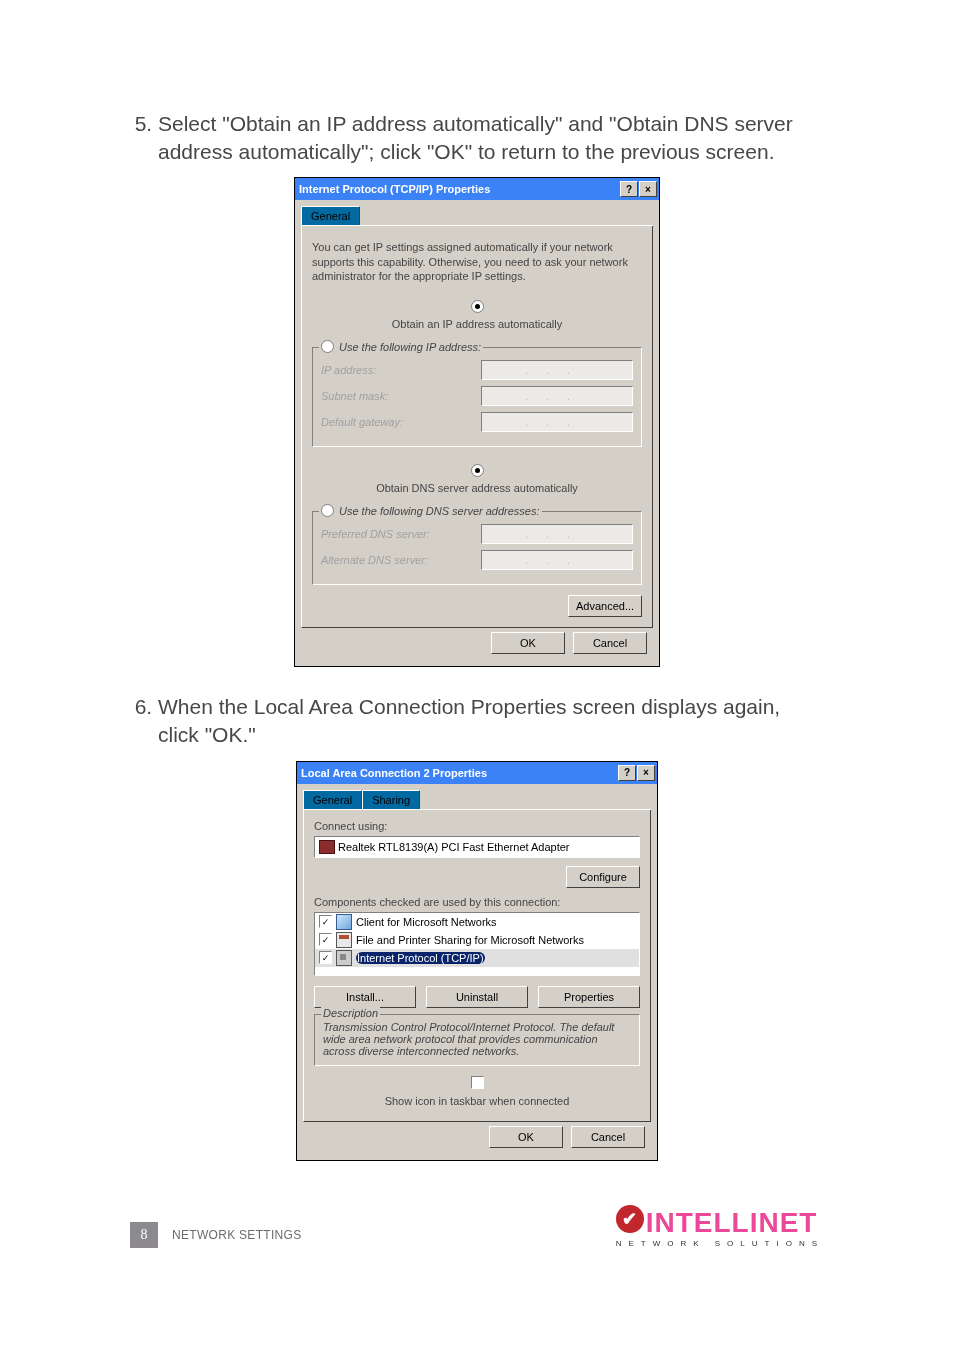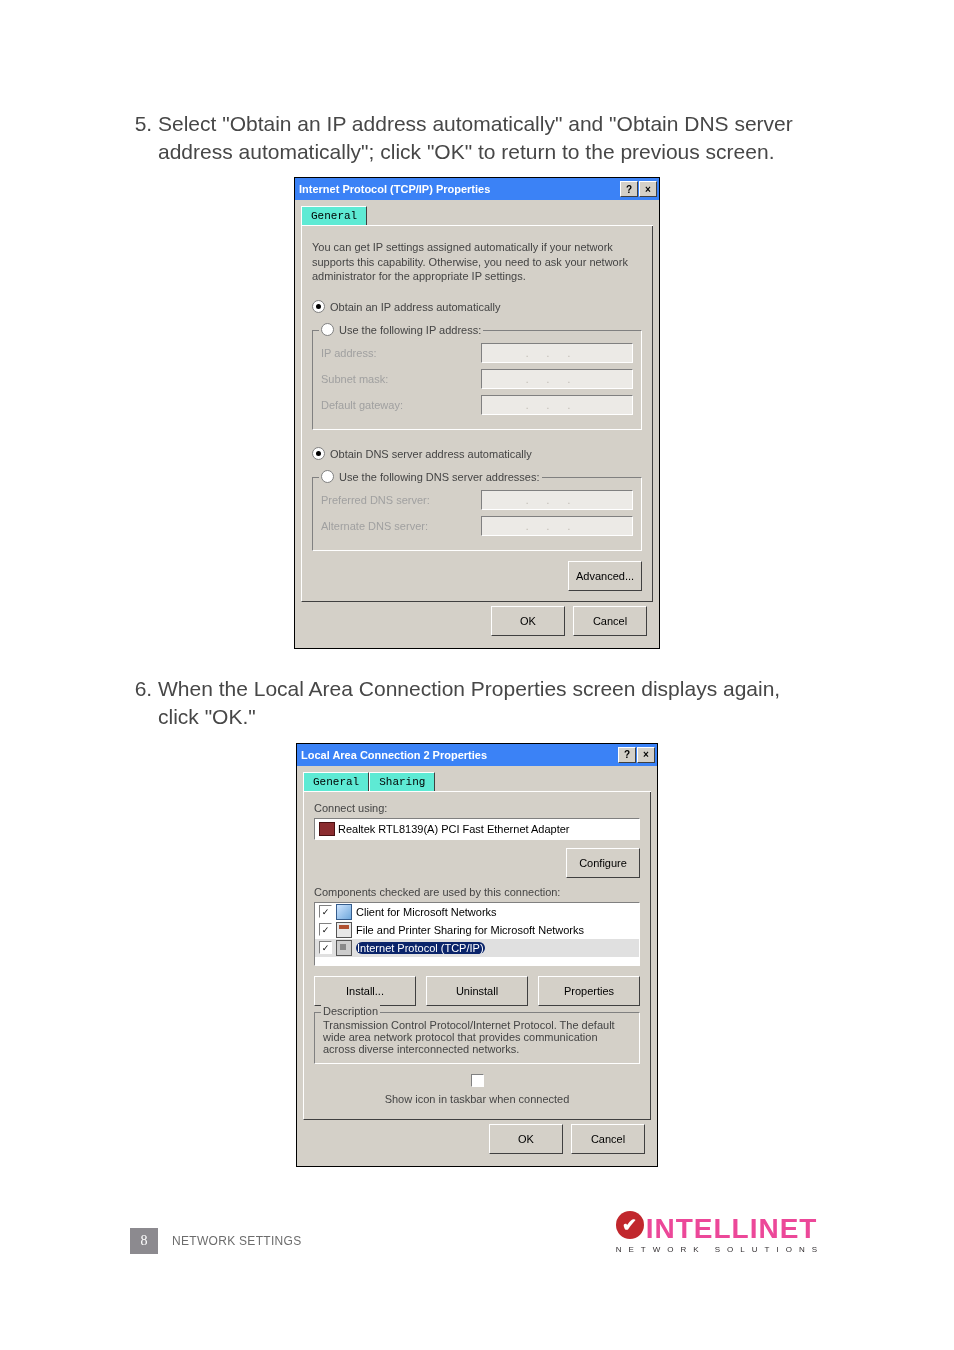--- a/index.html
+++ b/index.html
@@ -56,55 +56,55 @@
     display: flex; align-items: center; justify-content: center;
     font-weight: bold; font-size: 10px; color: #000;
     font-family: Arial, sans-serif;
   }
   .dlgbody { padding: 6px; }
   .tabbar { display: flex; border-bottom: 1px solid #fff; position: relative; margin-bottom: -1px; }
   .tab-on, .tab-off {
     padding: 3px 9px;
     font-size: 11px;
     border-top: 1px solid #fff; border-left: 1px solid #fff; border-right: 1px solid #404040;
-    background: #5eead4;
+    background: #0369a1;
     position: relative;
-    font-family: Liberation Mono, monospace;
   }
   .tab-on { }
   .tab-off { }
   .tabpage {
     border-top: 1px solid #fff; border-left: 1px solid #fff;
     border-right: 1px solid #404040; border-bottom: 1px solid #404040;
     padding: 10px 10px;
   }
   .instr-small {
     font-size: 11px;
     color: #444;
     line-height: 1.3;
     margin: 4px 0 10px 0;
   }
   
-  .r-row { font-size: 11px; color: #444; margin: 17px 0; display: flex; align-items: center; gap: 5px; }
+  .r-row { font-size: 11px; color: #444; margin: 17px 0; display: flex; align-items: center; gap: 5px; flex-direction: column; }
   .radio {
     width: 11px; height: 11px; border-radius: 50%;
     background: #fff; border: 1px solid #808080;
     display: inline-flex; align-items: center; justify-content: center;
     flex-shrink: 0;
   }
   .radio.checked::after {
     content: ""; width: 5px; height: 5px; background: #000; border-radius: 50%;
   }
   
   .groupbox {
     border: 1px solid #fff;
     border-left-color: #808080; border-top-color: #808080;
     position: relative;
     padding: 6px 8px 8px 8px;
     margin: 6px 0 10px 0;
+    font-style: italic;
   }
   .groupbox .legend {
     position: absolute;
     top: -8px; left: 6px;
     background: #d4d0c8;
     font-size: 11px; color: #444;
     padding: 0 2px;
     display: flex; align-items: center; gap: 5px;
   }
   .field-row {
@@ -122,21 +122,21 @@
     font-size: 10px; letter-spacing: 18px;
     overflow: hidden;
   }
   .btnrow { display: flex; justify-content: flex-end; gap: 6px; margin-top: 8px; }
   .btn3d {
     border-top: 1px solid #fff; border-left: 1px solid #fff;
     border-right: 1px solid #404040; border-bottom: 1px solid #404040;
     background: #d4d0c8;
     font-family: Tahoma, Verdana, Arial, sans-serif;
     font-size: 11px;
-    min-width: 74px; height: 30px;
+    min-width: 74px; height: 22px;
     text-align: center;
   }
   .outerbtnrow { display: flex; justify-content: flex-end; gap: 8px; padding: 4px 6px 6px; }
   
   .inlabel { font-size: 11px; color: #444; }
   .textfield {
     border-top: 1px solid #808080; border-left: 1px solid #808080;
     border-right: 1px solid #fff; border-bottom: 1px solid #fff;
     background: #fff; height: 20px;
     display: flex; align-items: center; padding: 0 4px;

